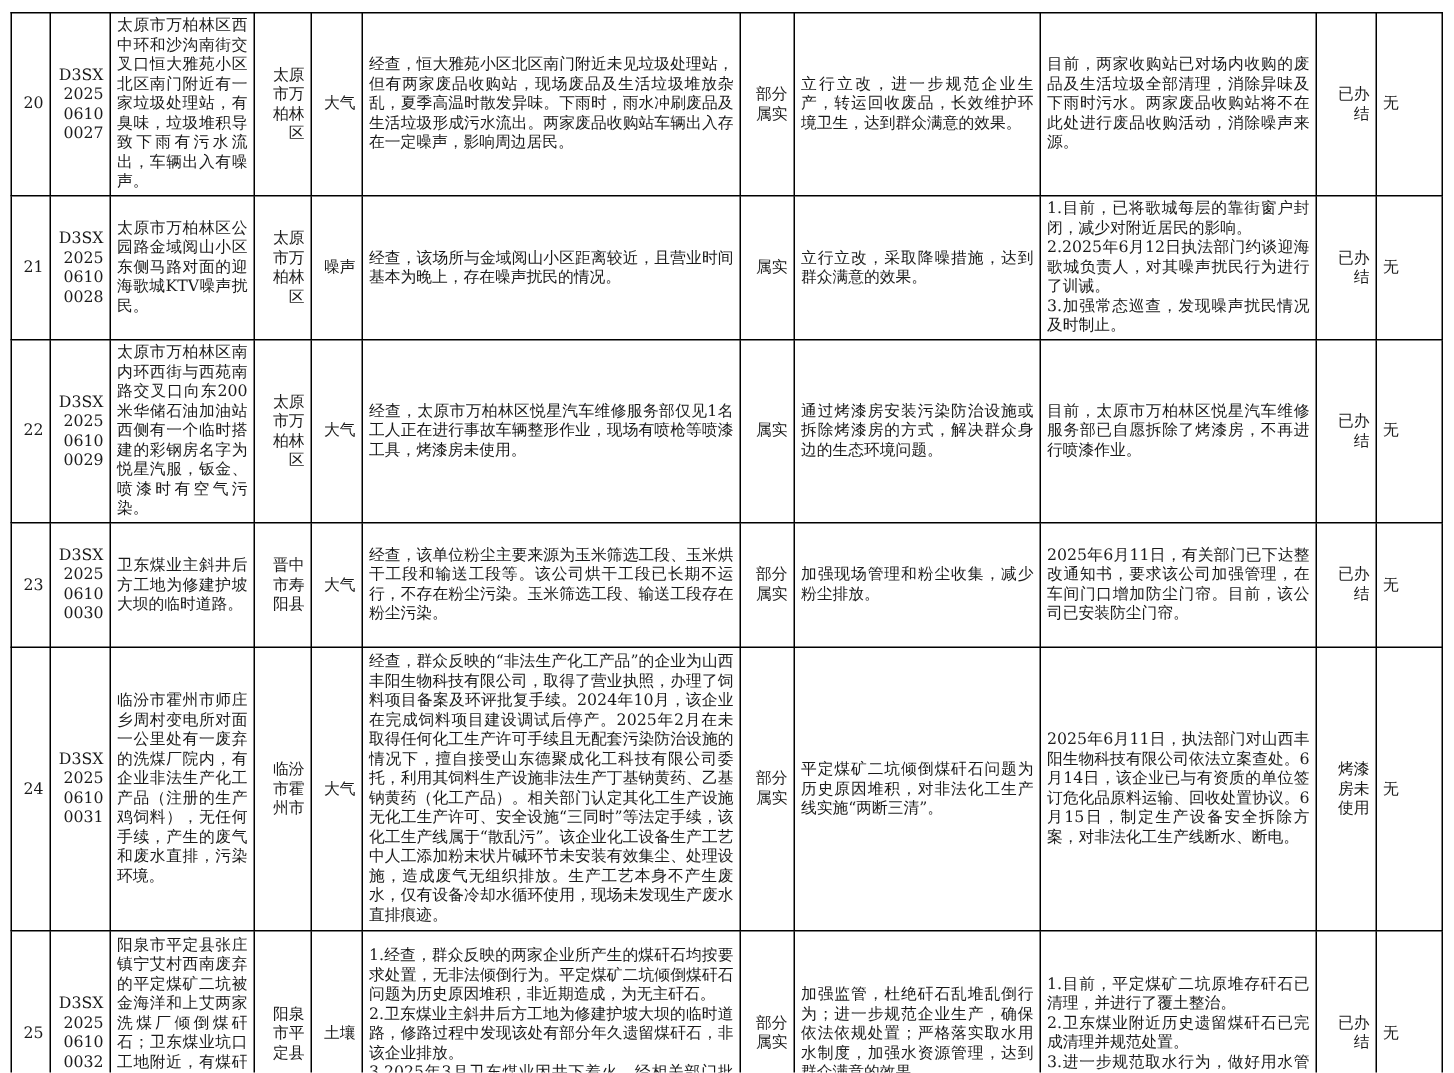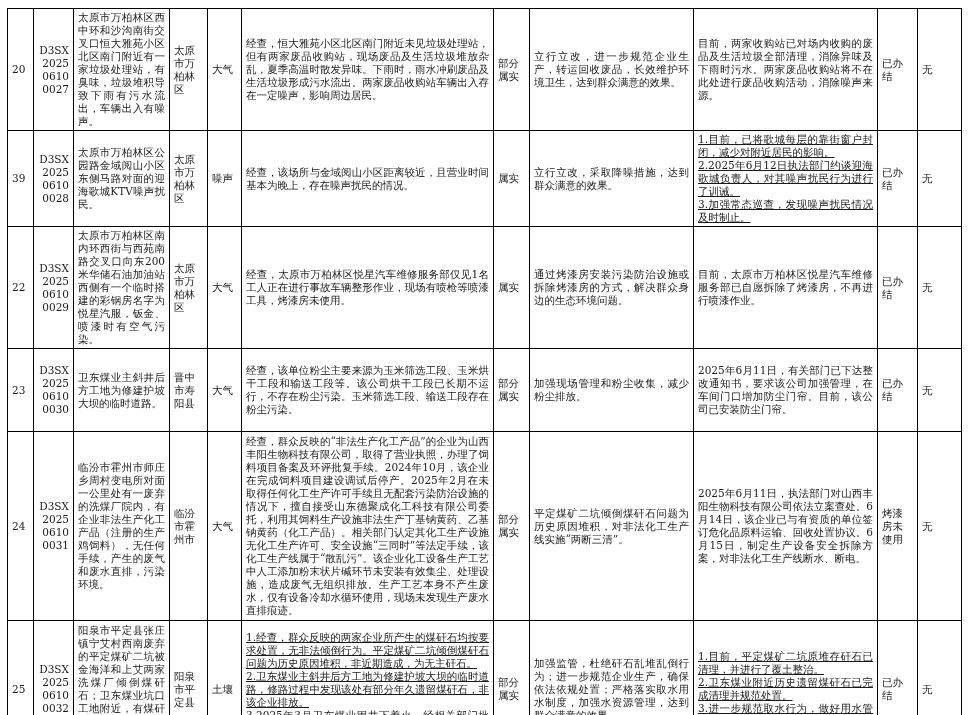--- a/index.html
+++ b/index.html
@@ -13,24 +13,24 @@
     border-collapse:collapse;table-layout:fixed;width:954px;
   }
   table.report td{
     border:1px solid #000;
     font-size:10.5px;line-height:13px;
     vertical-align:middle;
     padding:2px 4px;
     word-break:break-word;
     box-sizing:border-box;
   }
-  td.center{text-align:left;padding:2px 1px;}
+  td.center{text-align:right;padding:2px 1px;}
   td.code{word-break:break-all;text-align:right;padding:2px 2px;}
   td.just{text-align:justify;margin-left:44px;}
-  td.pre{white-space:pre-wrap;text-align:justify;text-decoration:underline;}
+  td.pre{white-space:pre-wrap;text-align:justify;}
   col.c-no{width:26px;}
   col.c-code{width:40px;}
   col.c-problem{width:96px;}
   col.c-region{width:38px;}
   col.c-type{width:34px;}
   col.c-invest{width:252px;}
   col.c-verified{width:36px;}
   col.c-measures{width:164px;}
   col.c-result{width:184px;}
   col.c-status{width:40px;}
@@ -68,21 +68,21 @@
         <td class="center">太原市万柏林区</td>
         <td class="center">大气</td>
         <td class="just">经查，恒大雅苑小区北区南门附近未见垃圾处理站，但有两家废品收购站，现场废品及生活垃圾堆放杂乱，夏季高温时散发异味。下雨时，雨水冲刷废品及生活垃圾形成污水流出。两家废品收购站车辆出入存在一定噪声，影响周边居民。</td>
         <td class="center">部分属实</td>
         <td class="just">立行立改，进一步规范企业生产，转运回收废品，长效维护环境卫生，达到群众满意的效果。</td>
         <td class="just">目前，两家收购站已对场内收购的废品及生活垃圾全部清理，消除异味及下雨时污水。两家废品收购站将不在此处进行废品收购活动，消除噪声来源。</td>
         <td class="center">已办结</td>
         <td>无</td>
       </tr>
       <tr class="r21">
-        <td class="center">39</td>
+        <td class="center">21</td>
         <td class="code">D3SX202506100028</td>
         <td class="just">太原市万柏林区公园路金域阅山小区东侧马路对面的迎海歌城KTV噪声扰民。</td>
         <td class="center">太原市万柏林区</td>
         <td class="center">噪声</td>
         <td class="just">经查，该场所与金域阅山小区距离较近，且营业时间基本为晚上，存在噪声扰民的情况。</td>
         <td class="center">属实</td>
         <td class="just">立行立改，采取降噪措施，达到群众满意的效果。</td>
         <td class="pre">1.目前，已将歌城每层的靠街窗户封闭，减少对附近居民的影响。
 2.2025年6月12日执法部门约谈迎海歌城负责人，对其噪声扰民行为进行了训诫。
 3.加强常态巡查，发现噪声扰民情况及时制止。</td>

